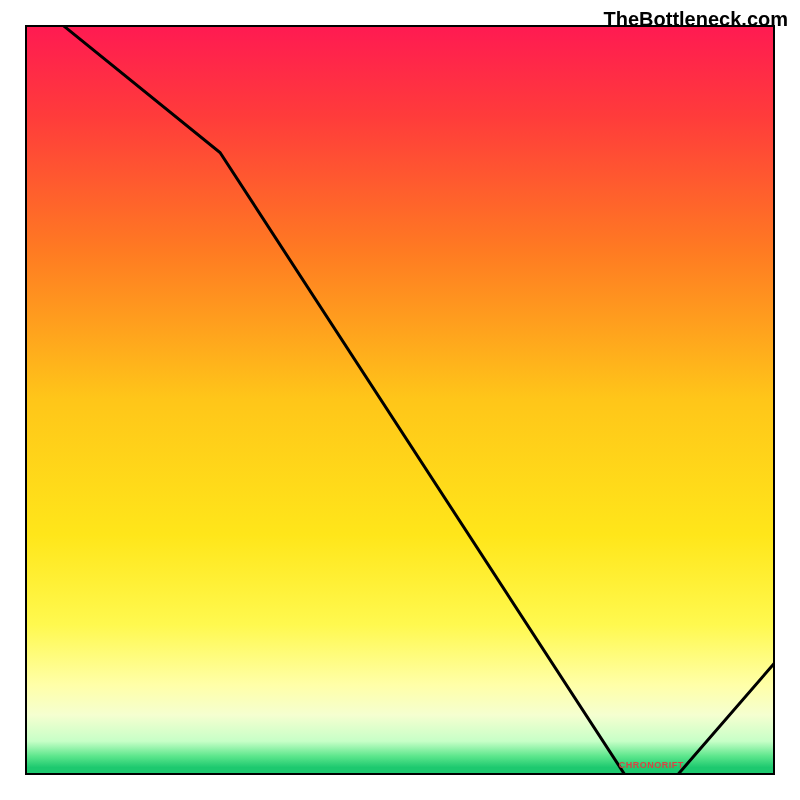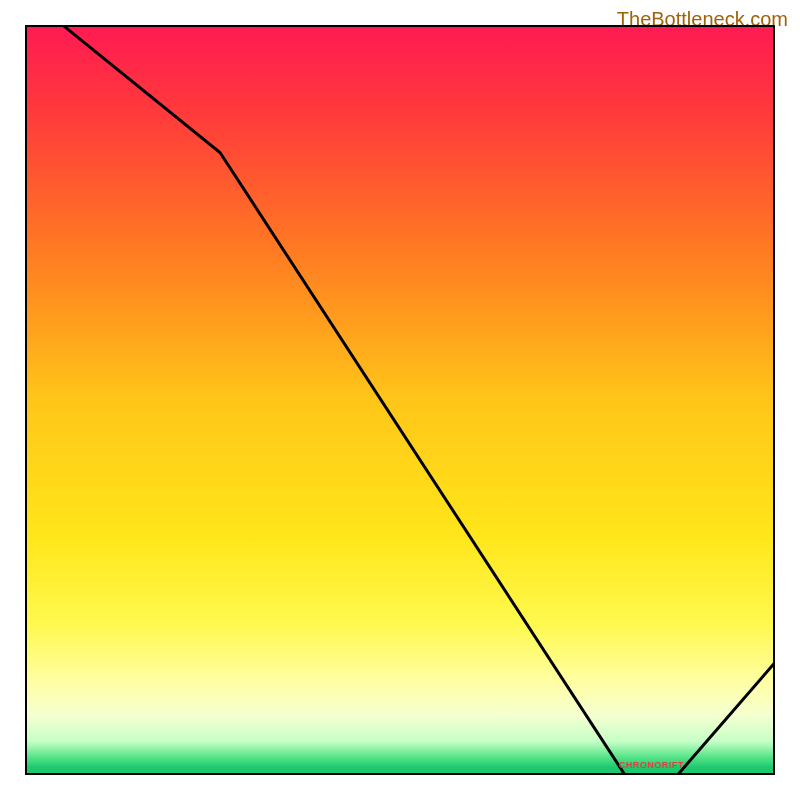--- a/index.html
+++ b/index.html
@@ -9,22 +9,22 @@
     height: 800px;
     background: #ffffff;
     font-family: Arial, sans-serif;
     position: relative;
   }
   .watermark {
     position: absolute;
     top: 8px;
     right: 12px;
     font-size: 20px;
-    color: #a16207;
-    font-weight: 400;
+    color: #000000;
+    font-weight: 700;
   }
   .plot-wrap {
     position: absolute;
     left: 25px;
     top: 25px;
     width: 618px;
     height: 750px;
   }
   svg {
     display: block;

